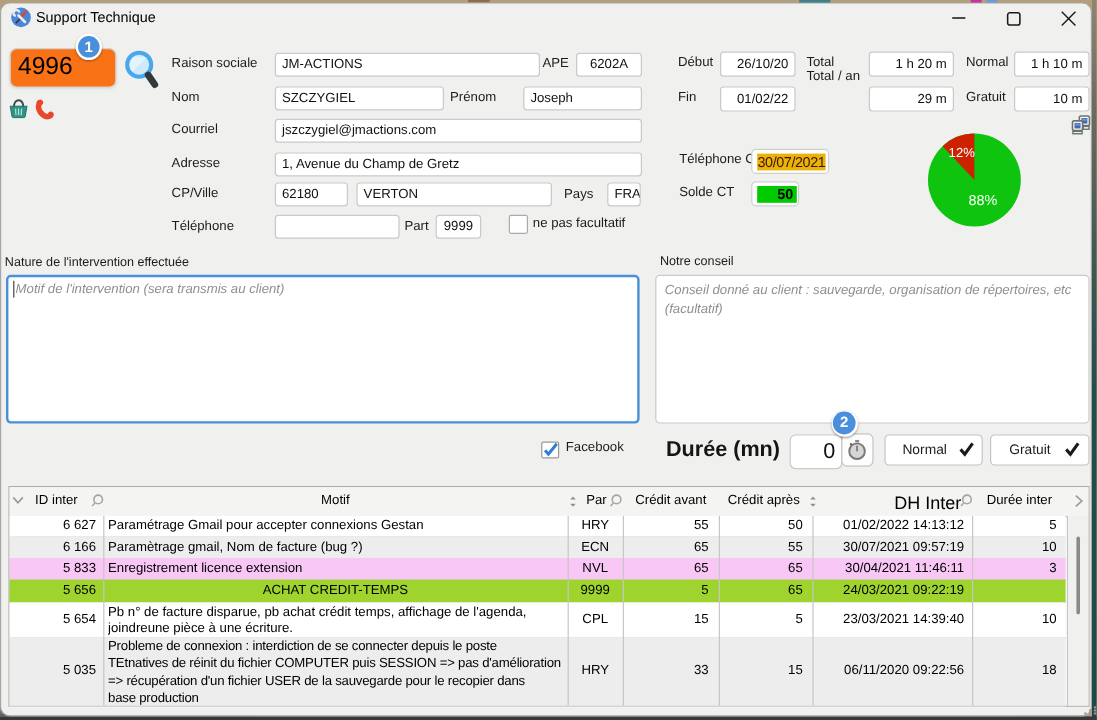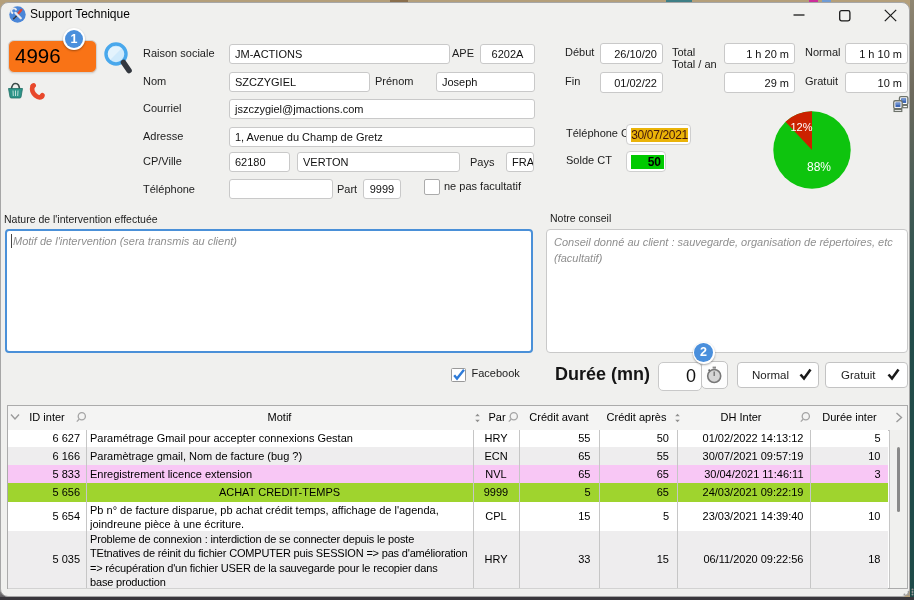--- a/index.html
+++ b/index.html
@@ -198,21 +198,21 @@
       <path d="M1.5 6.5 L5 10.5 L11.5 1.5" fill="none" stroke="#1a1a1a" stroke-width="2.6"></path>
     </svg>
 
     <div id="tbl">
 <div style="position:absolute;left:0;top:0;width:899px;height:23.5px;background:#f4f4f3;border-bottom:1px solid #bdbdbd;"></div>
 <div style="position:absolute;left:-21.0px;top:5px;width:120px;text-align:center;font-size:11px;color:#000;">ID inter</div>
 <div style="position:absolute;left:211.5px;top:5px;width:120px;text-align:center;font-size:11px;color:#000;">Motif</div>
 <div style="position:absolute;left:429px;top:5px;width:120px;text-align:center;font-size:11px;color:#000;">Par</div>
 <div style="position:absolute;left:491px;top:5px;width:120px;text-align:center;font-size:11px;color:#000;">Crédit avant</div>
 <div style="position:absolute;left:568.5px;top:5px;width:120px;text-align:center;font-size:11px;color:#000;">Crédit après</div>
-<div style="position:absolute;left:673px;top:5px;width:120px;text-align:center;font-size:11px;color:#000;">DH Inter</div>
+<div style="position:absolute;left:673px;top:5px;width:120px;text-align:right;font-size:15px;color:#000;">DH Inter</div>
 <div style="position:absolute;left:781.5px;top:5px;width:120px;text-align:center;font-size:11px;color:#000;">Durée inter</div>
 <svg width="10" height="8" style="left:1.5px;top:7px" viewBox="0 0 10 8">
             <path d="M1 1.5 L5 6 L9 1.5" fill="none" stroke="#9a9a9a" stroke-width="1.4"></path>
           </svg>
 <svg width="11" height="11" style="left:66.5px;top:6px" viewBox="0 0 11 11">
             <circle cx="6.8" cy="4.2" r="3.6" fill="none" stroke="#a5a5a5" stroke-width="1.3"></circle>
             <line x1="4.1" y1="7.2" x2="1.8" y2="9.6" stroke="#a5a5a5" stroke-width="1.3"></line>
           </svg>
 <svg width="11" height="11" style="left:499px;top:6px" viewBox="0 0 11 11">
             <circle cx="6.8" cy="4.2" r="3.6" fill="none" stroke="#a5a5a5" stroke-width="1.3"></circle>

